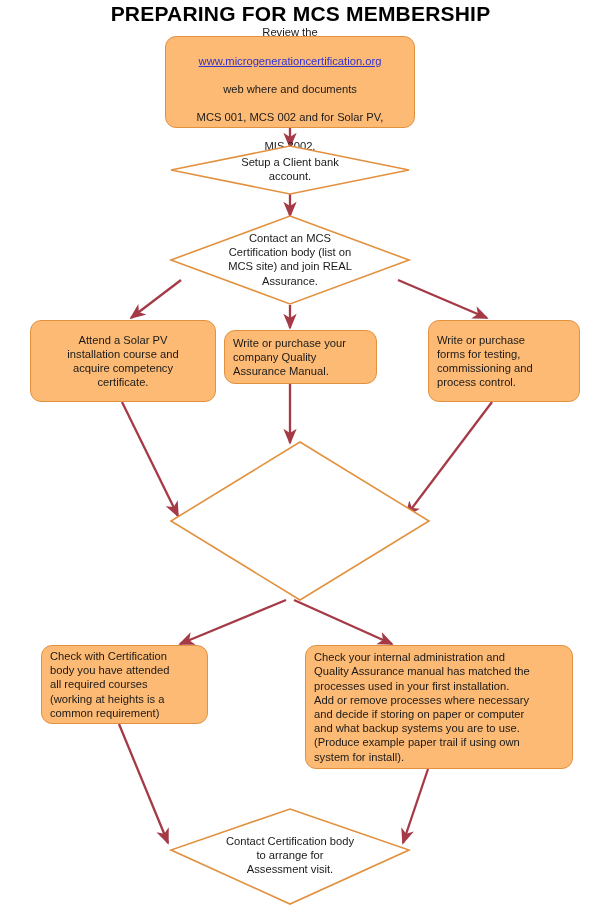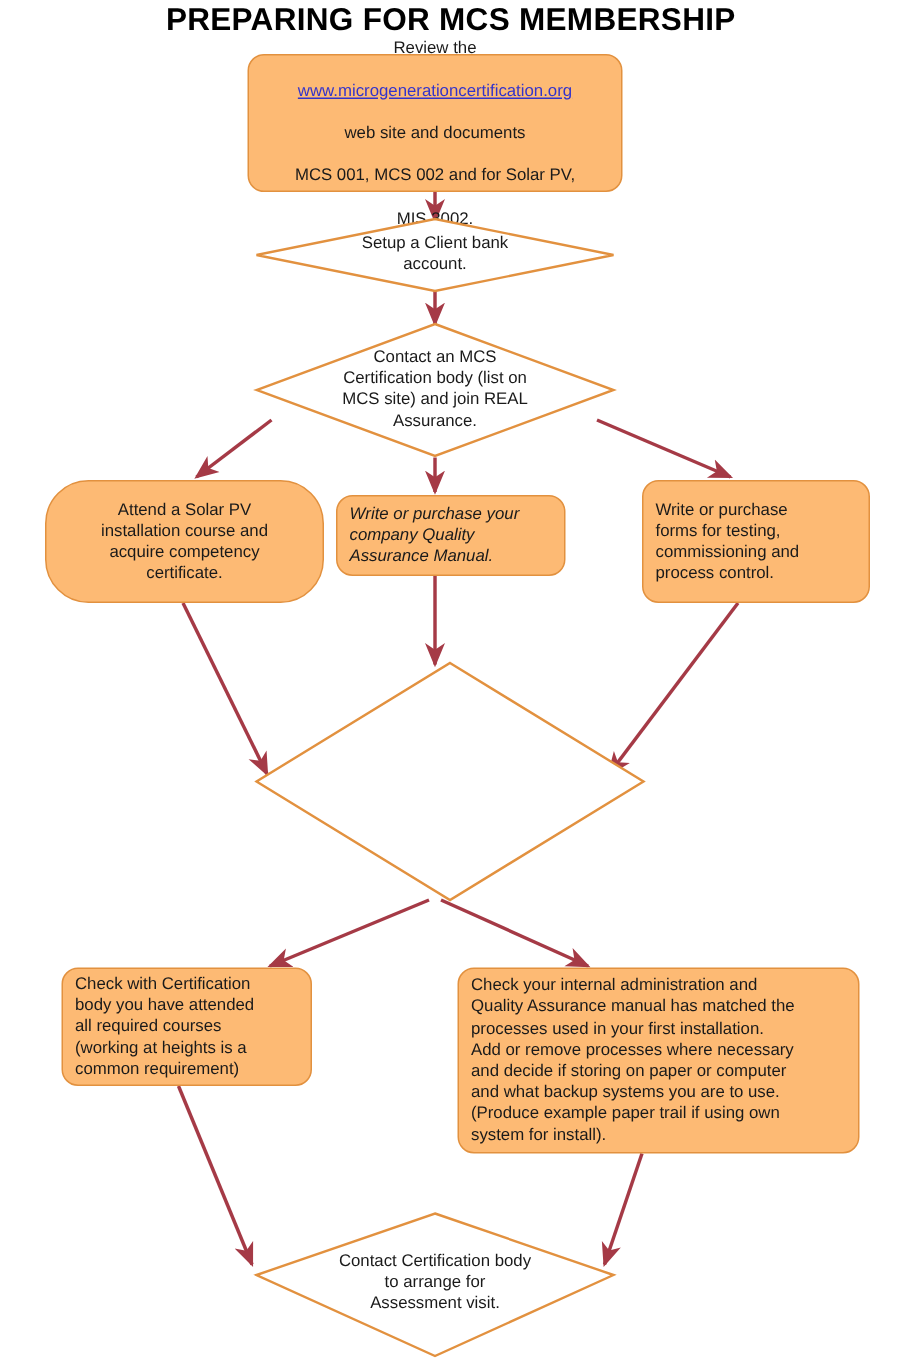--- a/index.html
+++ b/index.html
@@ -119,21 +119,21 @@
       <line x1="119" y1="724" x2="168" y2="843"></line>
 
       <line x1="428" y1="769" x2="403" y2="843"></line>
     </g>
   </svg>
 
   <div class="node box" style="left:165px; top:36px; width:250px; height:92px;">
     <div class="txt txt-center">
       <span>Review the</span><br>
       <span class="link">www.microgenerationcertification.org</span><br>
-      <span>web site and documents</span><br>
+      <span>web where and documents</span><br>
       <span>MCS 001, MCS 002 and for Solar PV,</span><br>
       <span>MIS 3002.</span>
     </div>
   </div>
 
   <div class="diamond-wrap" style="left:170px; top:145px; width:240px; height:50px;">
     <svg width="240" height="50">
       <polygon points="120,1 239,25 120,49 1,25" fill="#ffffff" stroke="#E2913F" stroke-width="1.6"></polygon>
     </svg>
     <div class="diamond-label" style="top:10px;">Setup a Client bank
@@ -143,28 +143,28 @@
   <div class="diamond-wrap" style="left:170px; top:215px; width:240px; height:90px;">
     <svg width="240" height="90">
       <polygon points="120,1 239,45 120,89 1,45" fill="#ffffff" stroke="#E2913F" stroke-width="1.6"></polygon>
     </svg>
     <div class="diamond-label" style="top:16px;">Contact an MCS
 Certification body (list on
 MCS site) and join REAL
 Assurance.</div>
   </div>
 
-  <div class="node box" style="left:30px; top:320px; width:186px; height:82px;border-radius:29px;">
+  <div class="node box" style="left:30px; top:320px; width:186px; height:82px;">
     <div class="txt txt-center">Attend a Solar PV
 installation course and
 acquire competency
 certificate.</div>
   </div>
 
-  <div class="node box" style="left:224px; top:330px; width:153px; height:54px;font-style:italic;">
+  <div class="node box" style="left:224px; top:330px; width:153px; height:54px;">
     <div class="txt txt-left">Write or purchase your
 company Quality
 Assurance Manual.</div>
   </div>
 
   <div class="node box" style="left:428px; top:320px; width:152px; height:82px;">
     <div class="txt txt-left">Write or purchase
 forms for testing,
 commissioning and
 process control.</div>

